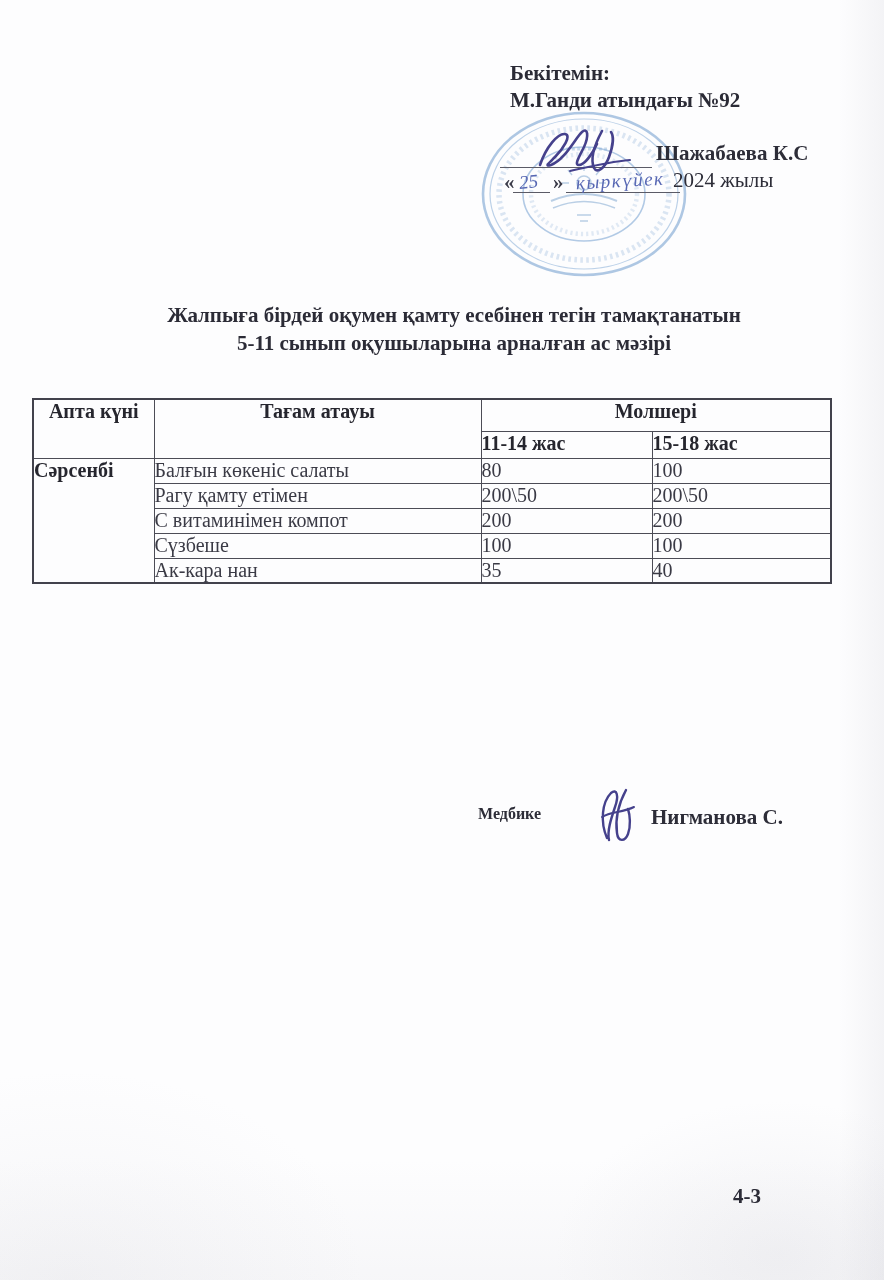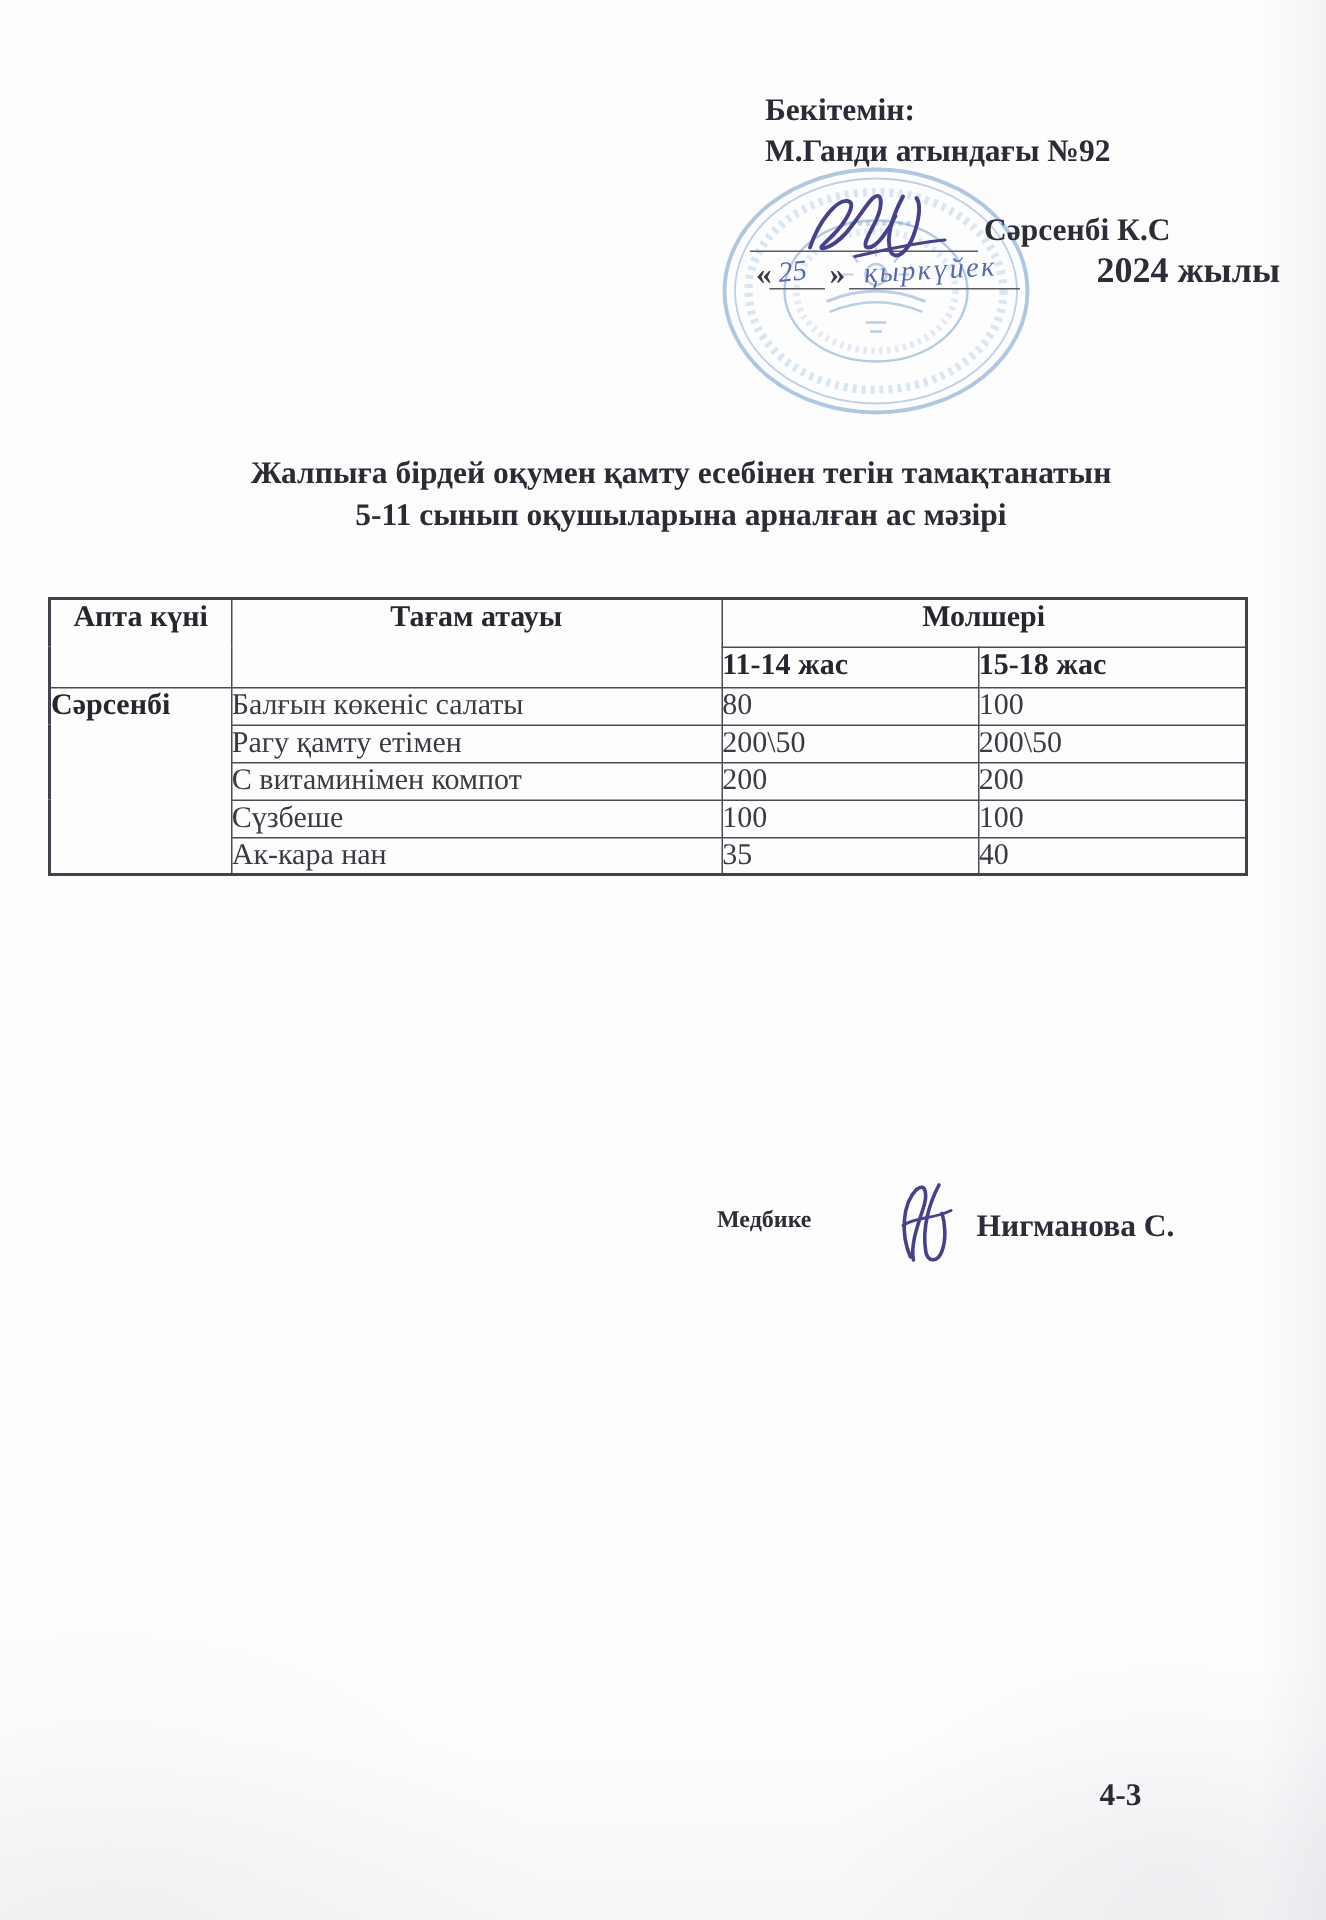--- a/index.html
+++ b/index.html
@@ -25,21 +25,21 @@
     color:#2b2b36;z-index:2;
   }
   .sig-underline{left:500px;top:167px;width:152px;border-bottom:1.6px solid #5b5b66;z-index:2;}
   .director-name{left:656px;top:141px;font-size:21px;font-weight:bold;z-index:2;}
   .q-open{left:504px;top:170px;font-size:21px;font-weight:bold;color:#3a3a48;z-index:2;}
   .hand-day{left:519px;top:171px;font-size:19px;font-style:italic;color:#5767b3;transform:rotate(-6deg);z-index:3;}
   .day-underline{left:513px;top:192px;width:37px;border-bottom:1.4px solid #5b5b66;z-index:2;}
   .q-close{left:553px;top:170px;font-size:21px;font-weight:bold;color:#3a3a48;z-index:2;}
   .month-underline{left:566px;top:192px;width:114px;border-bottom:1.4px solid #5b5b66;z-index:2;}
   .hand-month{left:576px;top:170px;font-size:19px;font-style:italic;letter-spacing:1.5px;color:#5767b3;transform:rotate(-3deg);z-index:3;}
-  .year{left:731px;top:168px;font-size:24px;font-weight:bold;z-index:2;}
+  .year{left:673px;top:168px;font-size:21px;font-weight:normal;z-index:2;}
   
   .stamp{left:479px;top:109px;z-index:1;}
   
   .title{
     left:12px;top:301px;width:884px;
     text-align:center;font-size:21px;font-weight:bold;line-height:28px;
     color:#2b2b36;z-index:2;
   }
   
   table.menu{
@@ -97,21 +97,21 @@
   </div>
 
   <svg class="abs dir-sig" width="112" height="48" viewBox="0 0 112 48">
     <g fill="none" stroke="#45418c" stroke-width="2.6" stroke-linecap="round">
       <path d="M8,38 C14,20 26,6 33,7 C40,8 31,22 23,30 C17,36 12,40 19,38 C33,33 44,10 50,5 C56,0 57,9 52,20 C47,30 42,38 47,38 C53,38 61,25 65,17"></path>
       <path d="M70,4 C63,17 58,32 62,41 C65,47 73,41 77,30 C81,19 82,9 79,5"></path>
       <path d="M38,44 C56,40 76,35 98,33" stroke-width="2"></path>
     </g>
   </svg>
   <div class="abs sig-underline"></div>
-  <div class="abs director-name">Сәрсенбі К.С</div>
+  <div class="abs director-name">Шажабаева К.С</div>
 
   <span class="abs q-open">«</span>
   <span class="abs hand-day">25</span>
   <div class="abs day-underline"></div>
   <span class="abs q-close">»</span>
   <div class="abs month-underline"></div>
   <span class="abs hand-month">қыркүйек</span>
   <span class="abs year">2024 жылы</span>
 
   <div class="abs title">

